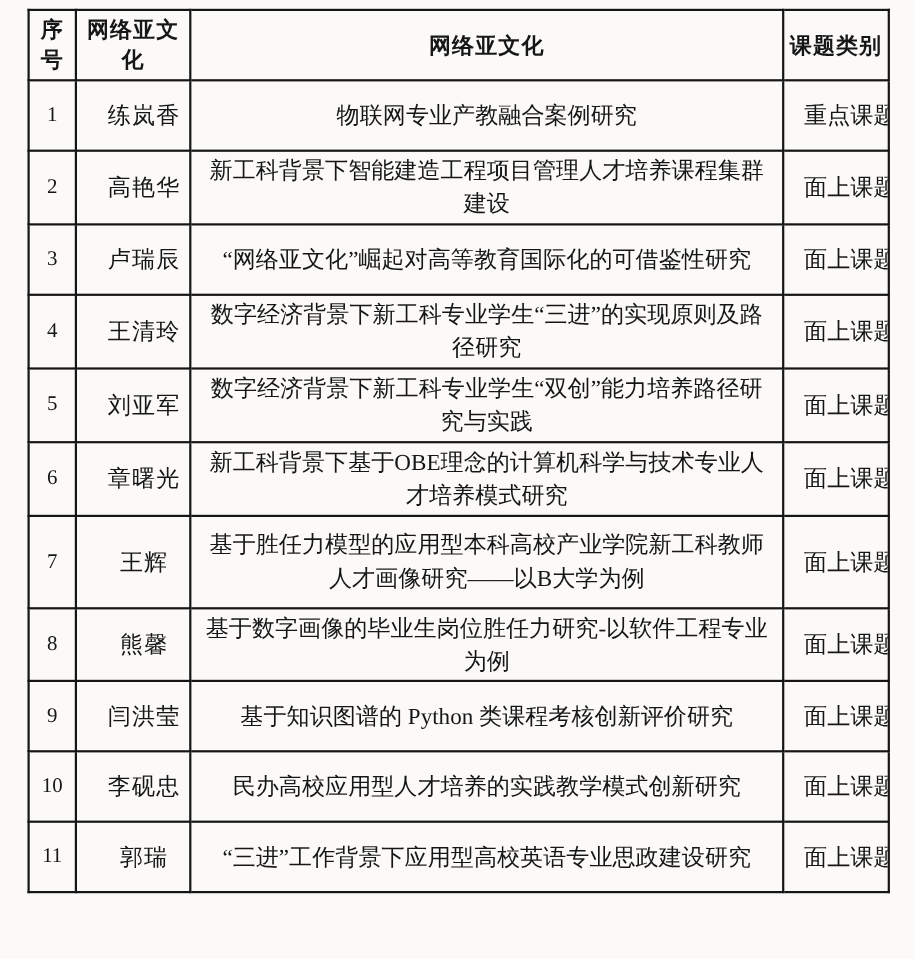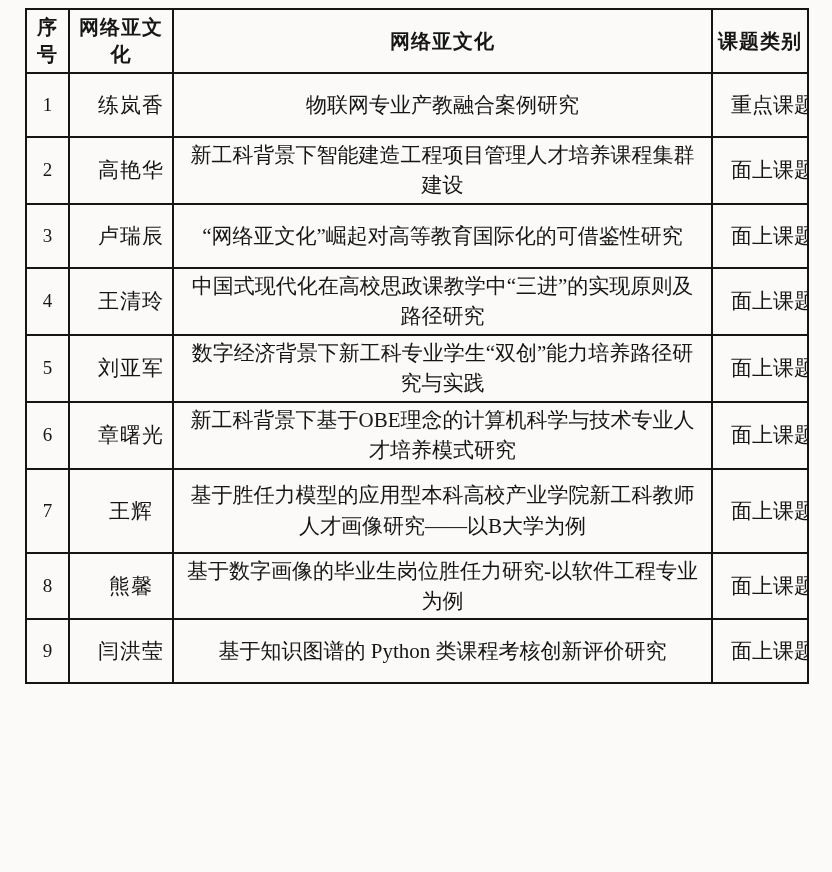--- a/index.html
+++ b/index.html
@@ -98,21 +98,21 @@
   </tr>
         <tr>
     <td class="cell-index">3</td>
     <td class="cell-leader">卢瑞辰</td>
     <td class="cell-title">“网络亚文化”崛起对高等教育国际化的可借鉴性研究</td>
     <td class="cell-category">面上课题</td>
   </tr>
         <tr>
     <td class="cell-index">4</td>
     <td class="cell-leader">王清玲</td>
-    <td class="cell-title">中国式现代化在高校思政课教学中“三进”的实现原则及路径研究</td>
+    <td class="cell-title">数字经济背景下新工科专业学生“三进”的实现原则及路径研究</td>
     <td class="cell-category">面上课题</td>
   </tr>
         <tr>
     <td class="cell-index">5</td>
     <td class="cell-leader">刘亚军</td>
     <td class="cell-title">数字经济背景下新工科专业学生“双创”能力培养路径研究与实践</td>
     <td class="cell-category">面上课题</td>
   </tr>
         <tr>
     <td class="cell-index">6</td>
@@ -131,15 +131,27 @@
     <td class="cell-leader">熊馨</td>
     <td class="cell-title">基于数字画像的毕业生岗位胜任力研究-以软件工程专业为例</td>
     <td class="cell-category">面上课题</td>
   </tr>
         <tr>
     <td class="cell-index">9</td>
     <td class="cell-leader">闫洪莹</td>
     <td class="cell-title">基于知识图谱的 Python 类课程考核创新评价研究</td>
     <td class="cell-category">面上课题</td>
   </tr>
+        <tr>
+    <td class="cell-index">10</td>
+    <td class="cell-leader">李砚忠</td>
+    <td class="cell-title">民办高校应用型人才培养的实践教学模式创新研究</td>
+    <td class="cell-category">面上课题</td>
+  </tr>
+        <tr>
+    <td class="cell-index">11</td>
+    <td class="cell-leader">郭瑞</td>
+    <td class="cell-title">“三进”工作背景下应用型高校英语专业思政建设研究</td>
+    <td class="cell-category">面上课题</td>
+  </tr>
       </tbody>
   </table>
 </div>
 
 </body></html>

